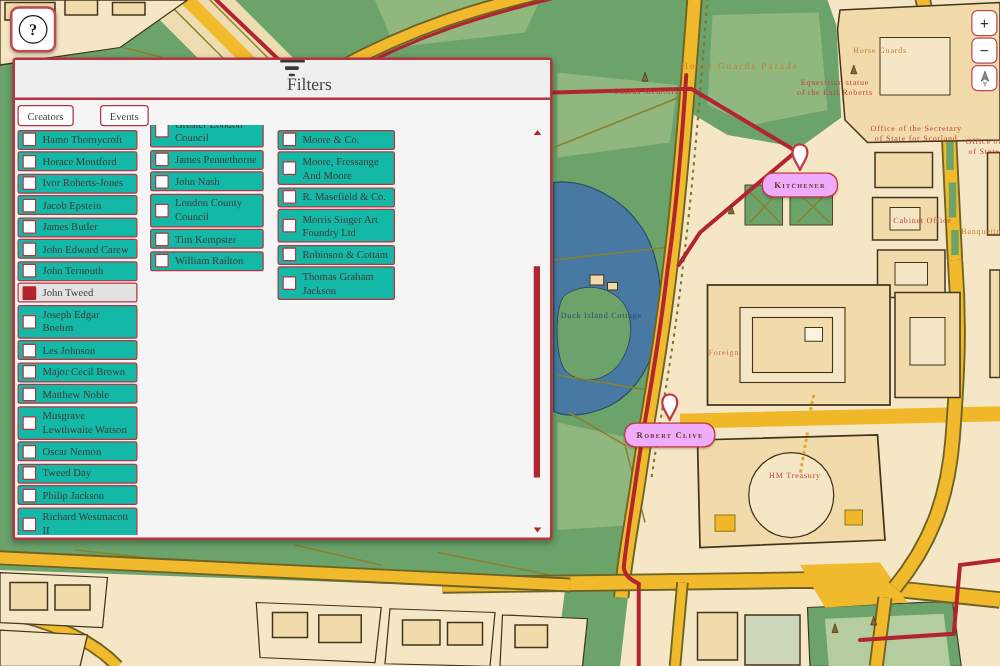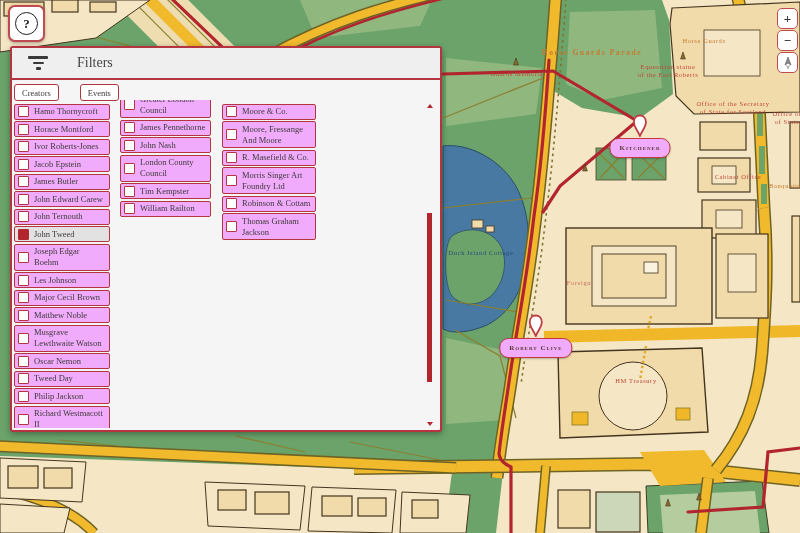--- a/index.html
+++ b/index.html
@@ -2,21 +2,21 @@
 <html><head>
 <meta charset="utf-8">
 <style>
   html,body{margin:0;padding:0;}
   body{font-family:"Liberation Serif",serif;}
   #app{position:relative;width:800px;height:533px;overflow:hidden;background:#6ba36b;}
 
   
   .mlabel{position:absolute;transform:translateX(-50%);text-align:center;white-space:nowrap;
           font-size:6.5px;line-height:8px;letter-spacing:.6px;pointer-events:none;}
-  .mlabel.big{font-size:7.5px;letter-spacing:1.6px;font-weight:bold;}
+  .mlabel.big{font-size:7.5px;letter-spacing:1.6px;}
   .c-orange{color:#c57c32;}
   .c-red{color:#bf4436;}
   .c-pink{color:#c86f60;}
   .c-navy{color:#2c4a74;}
 
   
   .marker{position:absolute;transform:translateX(-50%);display:flex;flex-direction:column;align-items:center;}
   .marker .pin{width:15px;height:23px;margin-bottom:1px;}
   .marker .mk-label{background:#f0abfc;border:1.8px solid #c13b44;border-radius:9px;
     padding:5px 9px;font-size:7px;font-weight:bold;font-variant:small-caps;
@@ -32,38 +32,38 @@
   
   .zoomctl{position:absolute;left:777px;top:8px;display:flex;flex-direction:column;gap:1px;}
   .zoomctl button{width:21px;height:21px;background:#fff;border:1.6px solid #c04a52;border-radius:5px;
     font-size:13px;font-weight:bold;color:#333;display:flex;align-items:center;justify-content:center;
     padding:0;cursor:pointer;font-family:"Liberation Serif",serif;}
 
   
   .panel{position:absolute;left:10px;top:46px;width:428px;height:382px;background:#f6f5f6;
     border:2px solid #b43540;border-radius:3px;box-shadow:0 2px 6px rgba(0,0,0,.35);}
   .panel-header{height:30px;background:#f0eff0;border-bottom:2px solid #b43540;
-    display:flex;align-items:center;padding-left:15px;}
+    display:flex;align-items:center;padding-left:15px;flex-direction:column;}
   .filter-icon{display:inline-flex;flex-direction:column;align-items:center;gap:3px;width:22px;}
   .filter-icon i{display:block;height:2.4px;background:#3a3a3a;border-radius:1px;}
   .filter-icon i:nth-child(1){width:20px;}
   .filter-icon i:nth-child(2){width:11px;}
   .filter-icon i:nth-child(3){width:5px;}
   .panel-title{margin-left:28px;font-size:14px;color:#474442;}
   .tabs-row{position:absolute;left:2px;top:36px;display:flex;gap:21px;z-index:3;}
   .tab{background:#fff;border:1.5px solid #b43540;border-radius:3px;padding:2.5px 7px;
     font-size:8.5px;color:#3f3a38;cursor:pointer;}
   .list{position:absolute;left:0;top:52px;right:12px;bottom:2px;overflow:hidden;
     display:flex;align-items:flex-start;padding-left:2px;}
   .fcol{display:flex;flex-direction:column;}
   .fcol.c0{width:96px;padding-top:3.5px;margin-right:10px;}
   .fcol.c1{width:91px;margin-right:11px;}
   .fcol.c1 .fitem:first-child{margin-top:-9px;}
   .fcol.c2{width:94px;padding-top:3.5px;}
-  .fitem{background:#f0abfc;border:1.5px solid #b43540;border-radius:2px;margin-bottom:1.5px;
+  .fitem{background:#14b8a6;border:1.5px solid #b43540;border-radius:2px;margin-bottom:1.5px;
     display:flex;align-items:center;padding:1.5px 3px;cursor:pointer;}
   .fitem.checked{background:#e3e2e3;}
   .cbox{width:9px;height:9px;border:1.6px solid #b43540;border-radius:1px;margin-right:5px;
     flex-shrink:0;background:#fff;}
   .fitem.checked .cbox{background:#b2242e;border-color:#b2242e;}
   .flabel{font-size:8.5px;line-height:11px;color:#3f3a38;}
   .sb-thumb{position:absolute;left:415px;top:165px;width:5px;height:169px;background:#b2242e;cursor:grab;}
   .sb-arrow{position:absolute;left:415px;width:0;height:0;border-left:3px solid transparent;border-right:3px solid transparent;}
   .sb-up{top:56px;border-bottom:4px solid #b2242e;}
   .sb-down{top:374px;border-top:4px solid #b2242e;}

